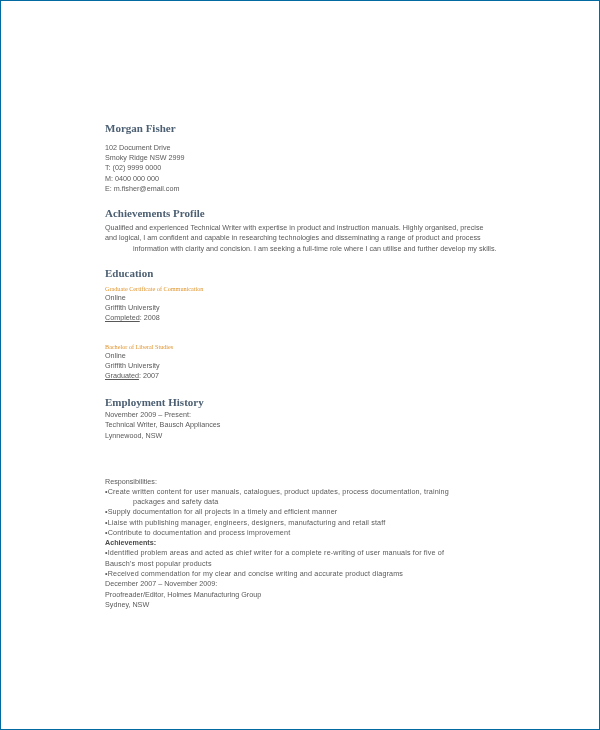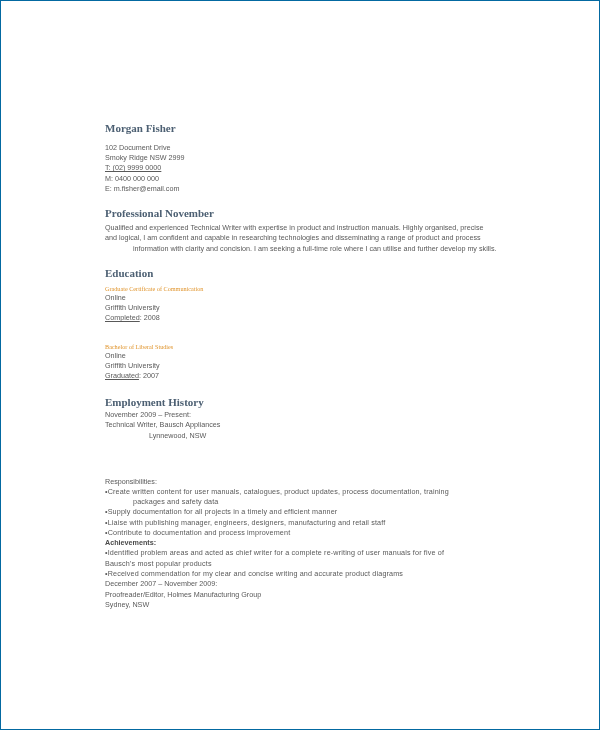--- a/index.html
+++ b/index.html
@@ -39,25 +39,25 @@
   </style>
 </head>
 <body>
 
 <div class="page">
   <div class="content">
 
     <div class="heading" style="top:122px;">Morgan Fisher</div>
     <div class="line" style="top:142px;">102 Document Drive</div>
     <div class="line" style="top:152px;">Smoky Ridge NSW 2999</div>
-    <div class="line" style="top:162px;text-decoration:underline;">T: (02) 9999 0000</div>
+    <div class="line" style="top:162px;">T: (02) 9999 0000</div>
     <div class="line" style="top:173px;">M: 0400 000 000</div>
     <div class="line" style="top:183px;">E: m.fisher@email.com</div>
 
-    <div class="heading" style="top:207px;">Professional November</div>
+    <div class="heading" style="top:207px;">Achievements Profile</div>
     <div class="line" style="top:222px;">Qualified and experienced Technical Writer with expertise in product and instruction manuals. Highly organised, precise</div>
     <div class="line" style="top:232px;">and logical, I am confident and capable in researching technologies and disseminating a range of product and process</div>
     <div class="line" style="top:243px;padding-left:28px;">information with clarity and concision. I am seeking a full-time role where I can utilise and further develop my skills.</div>
 
     <div class="heading" style="top:267px;">Education</div>
 
     <div class="degree" style="top:283px;">Graduate Certificate of Communication</div>
     <div class="line" style="top:292px;">Online</div>
     <div class="line" style="top:302px;">Griffith University</div>
     <div class="line" style="top:312px;">
@@ -67,21 +67,21 @@
     <div class="degree" style="top:341px;">Bachelor of Liberal Studies</div>
     <div class="line" style="top:350px;">Online</div>
     <div class="line" style="top:360px;">Griffith University</div>
     <div class="line" style="top:370px;">
       <span class="u">Graduated</span><span>: </span><span>2007</span>
     </div>
 
     <div class="heading" style="top:396px;">Employment History</div>
     <div class="line" style="top:409px;">November 2009 – Present:</div>
     <div class="line" style="top:419px;">Technical Writer, Bausch Appliances</div>
-    <div class="line" style="top:430px;margin-left:44px;">Lynnewood, NSW</div>
+    <div class="line" style="top:430px;">Lynnewood, NSW</div>
 
     <div class="line" style="top:476px;">Responsibilities:</div>
     <div class="line mono-ish" style="top:486px;">•Create written content for user manuals, catalogues, product updates, process documentation, training</div>
     <div class="line mono-ish" style="top:496px;margin-left:28px;">packages and safety data</div>
     <div class="line mono-ish" style="top:506px;text-align:right;">•Supply documentation for all projects in a timely and efficient manner</div>
     <div class="line mono-ish" style="top:517px;">•Liaise with publishing manager, engineers, designers, manufacturing and retail staff</div>
     <div class="line mono-ish" style="top:527px;">•Contribute to documentation and process improvement</div>
 
     <div class="line bold" style="top:537px;">Achievements:</div>
     <div class="line mono-ish" style="top:547px;">•Identified problem areas and acted as chief writer for a complete re-writing of user manuals for five of</div>

